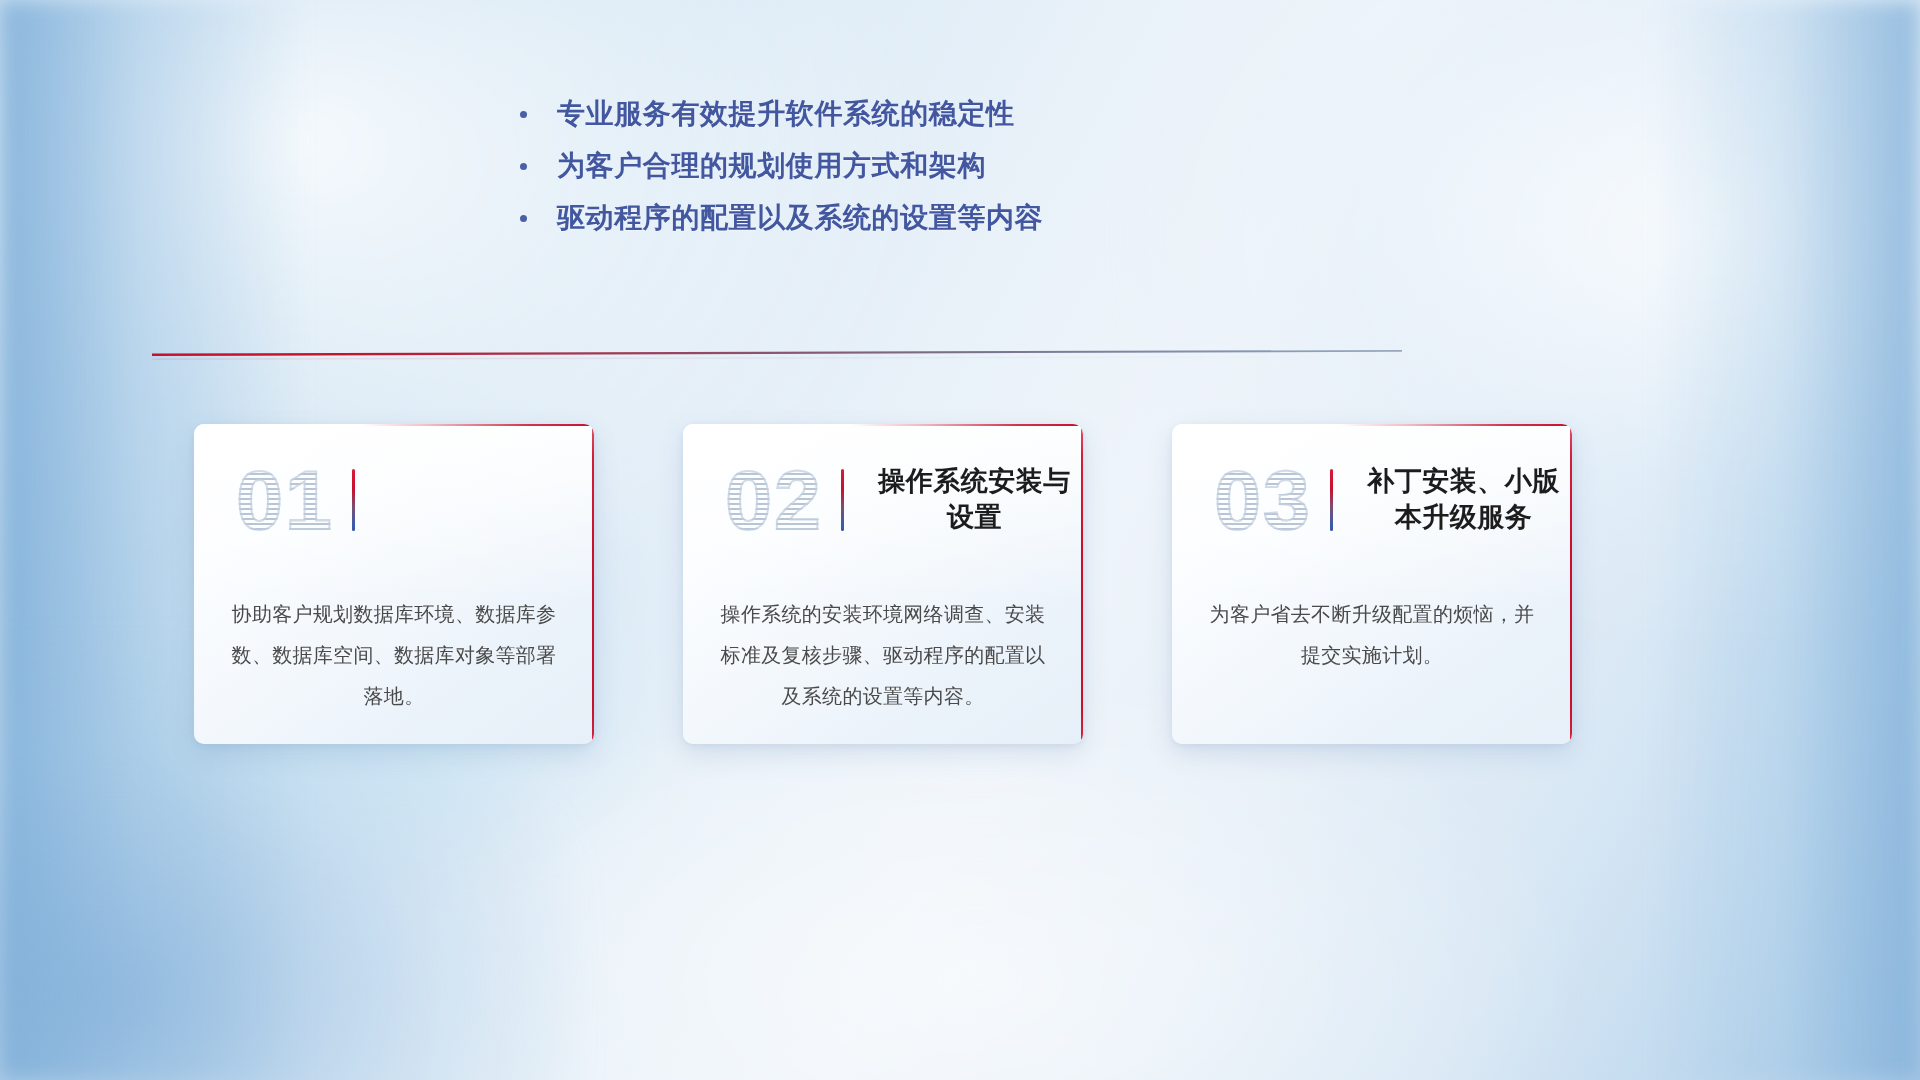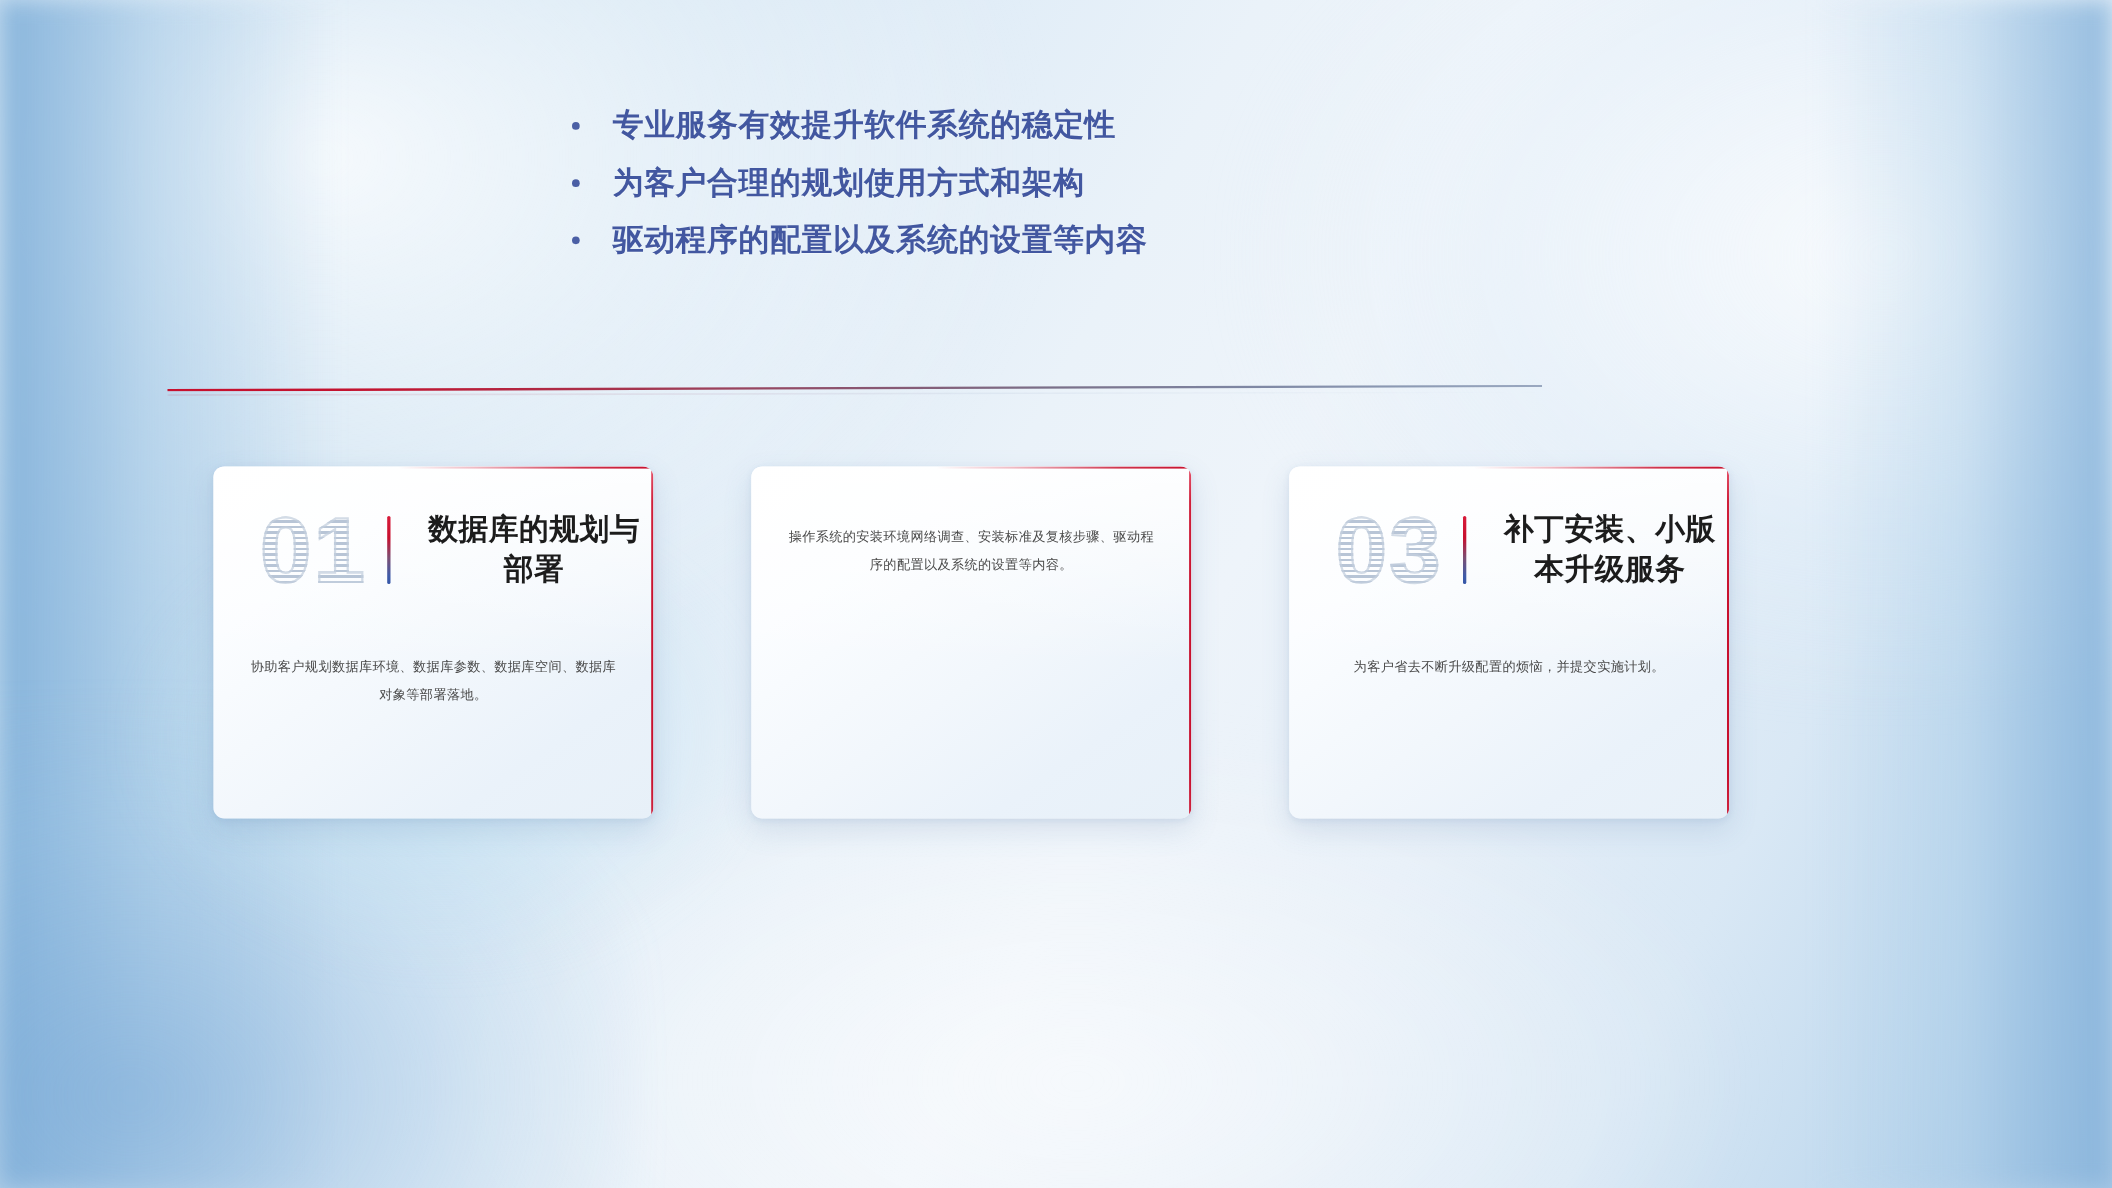--- a/index.html
+++ b/index.html
@@ -141,21 +141,21 @@
     background:linear-gradient(180deg,#d81b3a 0%,#c8102e 32%,#7a4f74 62%,#3f5ba8 88%,#3557a8 100%);
     border-radius:2px;
   }
   .card-title{
     font-size:27px;font-weight:700;color:#1c1c1c;
     line-height:1.32;letter-spacing:.5px;
   }
   .card-body{
     position:relative;
     margin:52px 28px 0 28px;
-    font-size:12px;line-height:2.05;color:#4a4a4a;
+    font-size:20px;line-height:2.05;color:#4a4a4a;
     letter-spacing:.3px;
     font-family:Liberation Serif, serif;
   }
 </style>
 </head>
 <body>
 
 <div class="stage">
 
   <div class="bg-base"></div>
@@ -189,29 +189,33 @@
 
   <div class="cards">
 
     <div class="card">
       <div class="card-sheen"></div>
       <div class="card-edge"></div>
       <div class="card-topedge"></div>
       <div class="card-head">
         <div class="card-num">01</div>
         <div class="card-sep"></div>
-        <div class="card-title">数据库的规划与部署</div>
       </div>
       <div class="card-body">协助客户规划数据库环境、数据库参数、数据库空间、数据库对象等部署落地。</div>
     </div>
 
     <div class="card">
       <div class="card-sheen"></div>
       <div class="card-edge"></div>
       <div class="card-topedge"></div>
+      <div class="card-head">
+        <div class="card-num">02</div>
+        <div class="card-sep"></div>
+        <div class="card-title">操作系统安装与设置</div>
+      </div>
       <div class="card-body">操作系统的安装环境网络调查、安装标准及复核步骤、驱动程序的配置以及系统的设置等内容。</div>
     </div>
 
     <div class="card">
       <div class="card-sheen"></div>
       <div class="card-edge"></div>
       <div class="card-topedge"></div>
       <div class="card-head">
         <div class="card-num">03</div>
         <div class="card-sep"></div>

